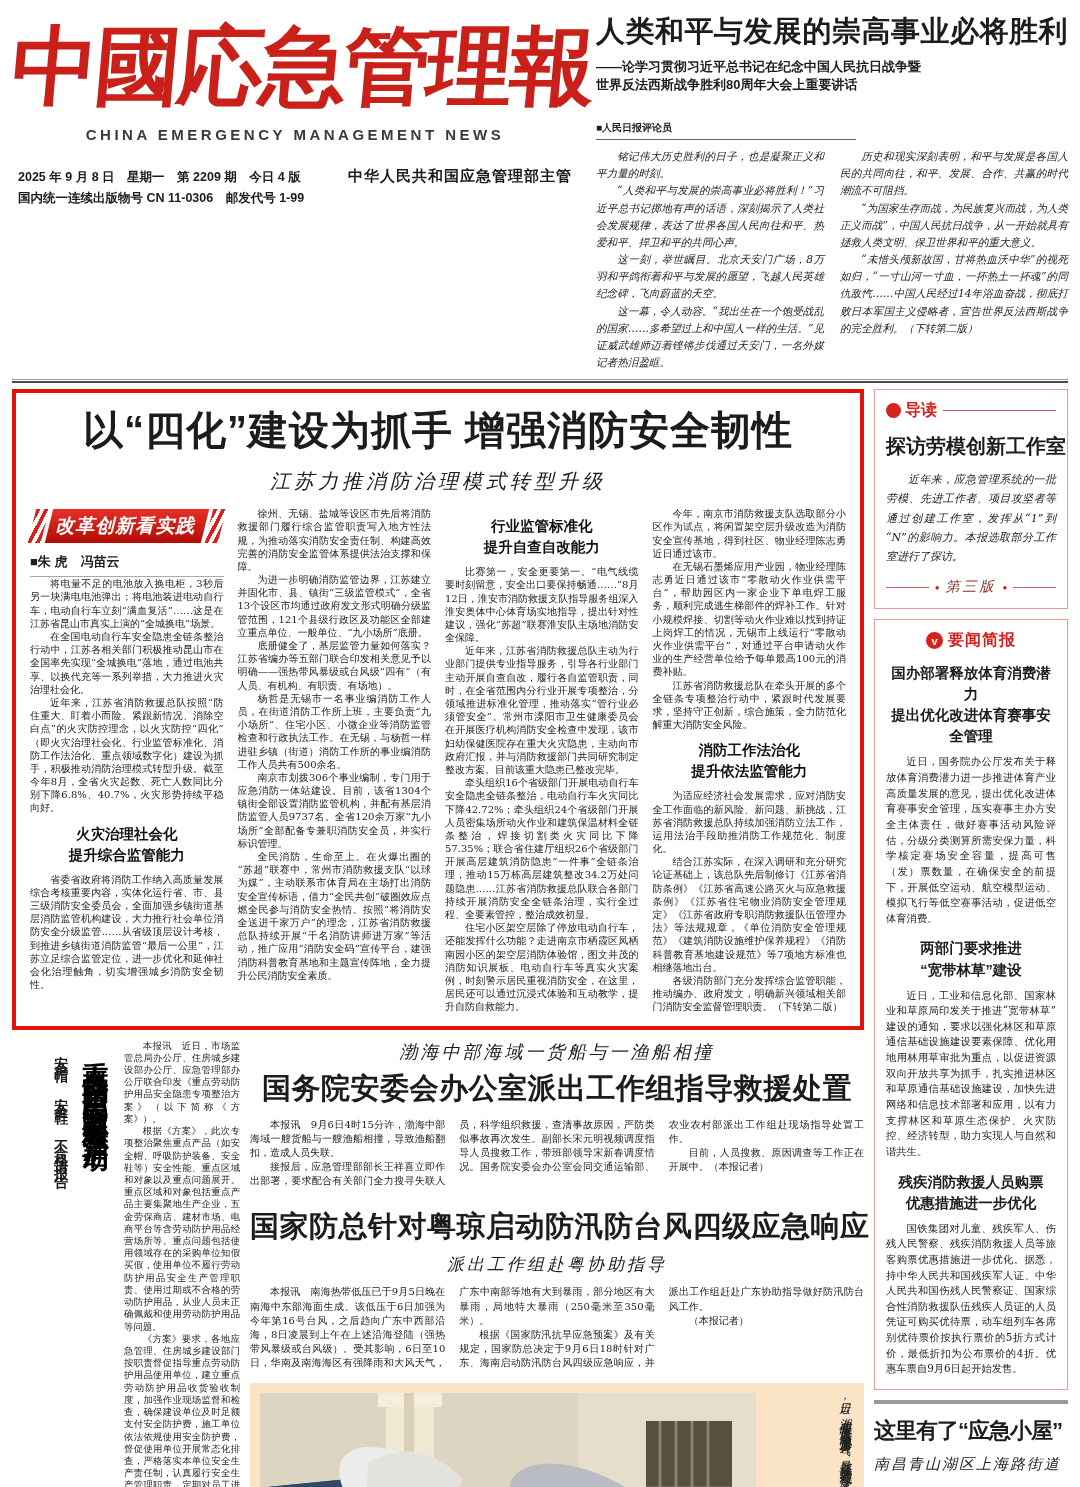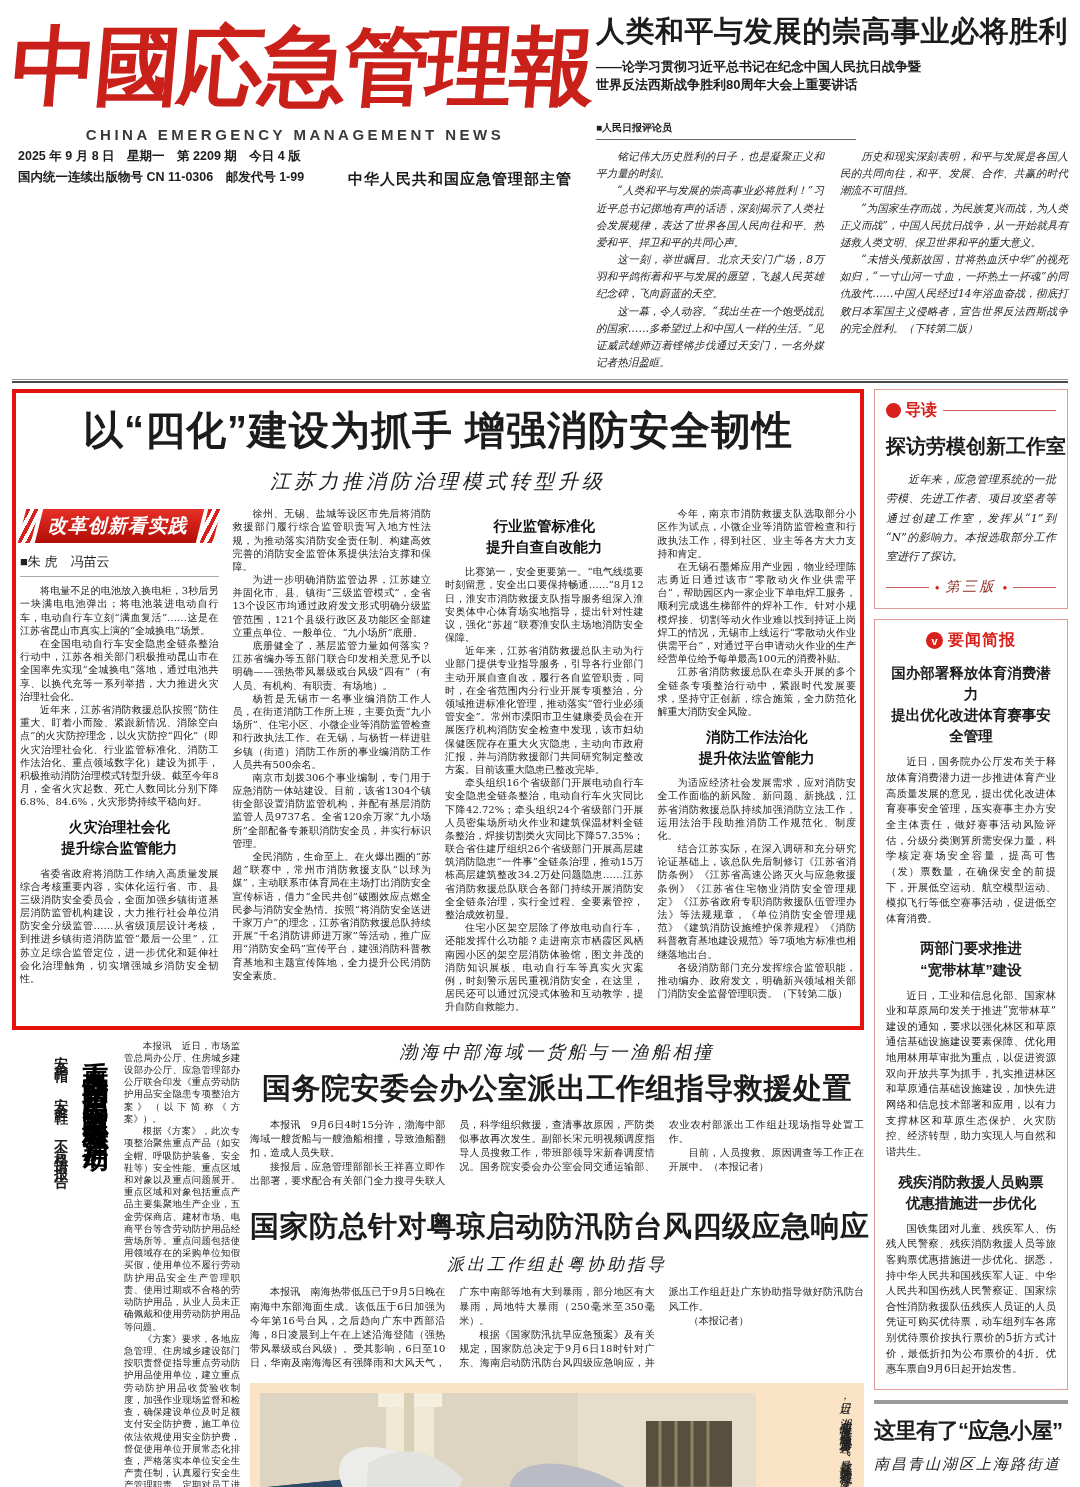--- a/index.html
+++ b/index.html
@@ -7,58 +7,58 @@
   body { width:1080px; margin:0 auto; font-family:"Liberation Sans",sans-serif; color:#1c1c1c; }
   .page { width:1080px; background:#ffffff; padding:8px 12px 0; }
 
   
   .header { display:flex; gap:18px; }
   .masthead { width:566px; flex:none; }
   .logo { font-family:"DejaVu Serif",serif; font-weight:900; color:#c9201a; font-size:86px;
           line-height:1.35; letter-spacing:-3px; transform:skewX(-5deg); white-space:nowrap;
           text-align:center; }
   .logo-en { text-align:center; font-size:15px; font-weight:bold; letter-spacing:3.5px; color:#3a3a3a; margin-top:2px; }
-  .dateline { display:flex; align-items:flex-end; justify-content:space-between; margin-top:3px; padding:0 6px; }
+  .dateline { display:flex; align-items:flex-start; justify-content:space-between; margin-top:24px; padding:0 6px; }
   .dateline .dl-left { font-size:12.5px; font-weight:bold; line-height:1.7; }
   .dateline .dl-right { font-size:15px; font-weight:bold; letter-spacing:1px; }
 
   .lead { flex:1; padding-top:4px; }
   .lead-title { font-size:29px; font-weight:900; letter-spacing:0.5px; white-space:nowrap; }
   .lead-sub { font-size:13px; font-weight:700; line-height:1.35; margin-top:6px; }
   .lead-byline { font-size:10px; font-weight:bold; border-bottom:1px solid #666; padding:7px 0 4px; width:55%;margin-top:21px; }
   .lead-body { margin-top:8px; columns:2; column-gap:16px; font-family:"DejaVu Serif",serif; font-style:italic;
                font-size:10.6px; line-height:1.62; text-align:justify; color:#222; }
   .lead-body p { text-indent:2em; }
 
   .header-rule { border-top:1px solid #999; border-bottom:2.5px solid #4a4a4a; height:4px; margin:8px 0 6px; }
 
   
   .content-row { display:flex; gap:10px; align-items:flex-start; }
   .left-main { width:852px; flex:none; }
   .sidebar { flex:1; min-width:0; }
 
   
-  .red-box { border:4px solid #e3120b; padding:10px 4px 12px; }
+  .red-box { border:4px solid #e3120b; padding:10px 14px 12px; }
   .main-title { font-size:40px; font-weight:900; text-align:center; letter-spacing:1px; white-space:nowrap; }
   .main-sub { font-family:"DejaVu Serif",serif; font-style:italic; font-size:20px; text-align:center;
               letter-spacing:4px; margin:10px 0 12px; }
   .cols { display:flex; gap:14px; }
   .col { flex:1; min-width:0; font-family:"DejaVu Serif",serif; font-size:10px; line-height:1.32;
          text-align:justify; color:#222; }
   .col p { text-indent:2em; }
   .sec-head { font-family:"Liberation Sans",sans-serif; font-size:14.5px; font-weight:900; text-align:center;
               line-height:1.45; margin:9px 0 7px; white-space:pre-line; color:#111; }
   .banner-wrap { display:flex; gap:4px; margin:2px 2px 8px; height:34px; }
   .stripe { width:13px; transform:skewX(-14deg);
             background:repeating-linear-gradient(105deg,#d8211c 0 4px,#ffffff 4px 8px); }
   .banner { flex:1; transform:skewX(-14deg); background:linear-gradient(180deg,#e73028,#b00d05);
             color:#fff; font-weight:900; font-size:19px; letter-spacing:1px; display:flex;
             align-items:center; justify-content:center; }
-  .feat-byline { font-size:13px; font-weight:normal; font-family:"Liberation Sans",sans-serif;
-                 border-bottom:1px solid #aaa; padding:2px 0 6px; margin-bottom:7px; text-indent:0 !important; }
+  .feat-byline { font-size:13px; font-weight:bold; font-family:"Liberation Sans",sans-serif;
+                 border-bottom:1px solid #aaa; padding:2px 0 6px; margin-bottom:0; text-indent:0 !important; }
 
   
   .below-row { display:flex; gap:10px; margin-top:10px; align-items:flex-start; }
   .left-article { width:228px; flex:none; font-family:"DejaVu Serif",serif; font-size:9.4px; line-height:1.3;
                   text-align:justify; overflow:auto; }
   .left-article p { text-indent:2em; }
   .vert-strip { float:left; width:104px; height:578px; writing-mode:vertical-rl; margin-right:8px; }
   .vbig { font-family:"Liberation Sans",sans-serif; font-size:26px; font-weight:900; letter-spacing:5px;
           line-height:1.55; color:#000; }
   .vsmall { font-family:"DejaVu Serif",serif; font-size:14px; font-weight:bold; letter-spacing:7px;
@@ -158,21 +158,21 @@
 
           <div class="col">
             <div class="banner-wrap">
               <span class="stripe"></span>
               <span class="banner">改革创新看实践</span>
               <span class="stripe"></span>
             </div>
             <p class="feat-byline">■朱 虎　冯苗云</p>
             <p>将电量不足的电池放入换电柜，3秒后另一块满电电池弹出；将电池装进电动自行车，电动自行车立刻“满血复活”……这是在江苏省昆山市真实上演的“全城换电”场景。</p>
             <p>在全国电动自行车安全隐患全链条整治行动中，江苏各相关部门积极推动昆山市在全国率先实现“全城换电”落地，通过电池共享、以换代充等一系列举措，大力推进火灾治理社会化。</p>
-            <p>近年来，江苏省消防救援总队按照“防住重大、盯着小而险、紧跟新情况、消除空白点”的火灾防控理念，以火灾防控“四化”（即火灾治理社会化、行业监管标准化、消防工作法治化、重点领域数字化）建设为抓手，积极推动消防治理模式转型升级。截至今年8月，全省火灾起数、死亡人数同比分别下降6.8%、84.6%，火灾形势持续平稳向好。</p>
+            <p>近年来，江苏省消防救援总队按照“防住重大、盯着小而险、紧跟新情况、消除空白点”的火灾防控理念，以火灾防控“四化”（即火灾治理社会化、行业监管标准化、消防工作法治化、重点领域数字化）建设为抓手，积极推动消防治理模式转型升级。截至今年8月，全省火灾起数、死亡人数同比分别下降6.8%、40.7%，火灾形势持续平稳向好。</p>
             <div class="sec-head">火灾治理社会化
 提升综合监管能力</div>
             <p>省委省政府将消防工作纳入高质量发展综合考核重要内容，实体化运行省、市、县三级消防安全委员会，全面加强乡镇街道基层消防监管机构建设，大力推行社会单位消防安全分级监管……从省级顶层设计考核，到推进乡镇街道消防监管“最后一公里”，江苏立足综合监管定位，进一步优化和延伸社会化治理触角，切实增强城乡消防安全韧性。</p>
           </div>
 
           <div class="col">
             <p>徐州、无锡、盐城等设区市先后将消防救援部门履行综合监管职责写入地方性法规，为推动落实消防安全责任制、构建高效完善的消防安全监管体系提供法治支撑和保障。</p>
             <p>为进一步明确消防监管边界，江苏建立并固化市、县、镇街“三级监管模式”，全省13个设区市均通过政府发文形式明确分级监管范围，121个县级行政区及功能区全部建立重点单位、一般单位、“九小场所”底册。</p>
             <p>底册健全了，基层监管力量如何落实？江苏省编办等五部门联合印发相关意见予以明确——强热带风暴级或台风级“四有”（有人员、有机构、有职责、有场地）。</p>
             <p>杨哲是无锡市一名事业编消防工作人员，在街道消防工作所上班，主要负责“九小场所”、住宅小区、小微企业等消防监管检查和行政执法工作。在无锡，与杨哲一样进驻乡镇（街道）消防工作所的事业编消防工作人员共有500余名。</p>
@@ -183,21 +183,21 @@
           <div class="col">
             <div class="sec-head">行业监管标准化
 提升自查自改能力</div>
             <p>比赛第一，安全更要第一。“电气线缆要时刻留意，安全出口要保持畅通……”8月12日，淮安市消防救援支队指导服务组深入淮安奥体中心体育场实地指导，提出针对性建议，强化“苏超”联赛淮安队主场地消防安全保障。</p>
             <p>近年来，江苏省消防救援总队主动为行业部门提供专业指导服务，引导各行业部门主动开展自查自改，履行各自监管职责，同时，在全省范围内分行业开展专项整治，分领域推进标准化管理，推动落实“管行业必须管安全”。常州市溧阳市卫生健康委员会在开展医疗机构消防安全检查中发现，该市妇幼保健医院存在重大火灾隐患，主动向市政府汇报，并与消防救援部门共同研究制定整改方案。目前该重大隐患已整改完毕。</p>
             <p>牵头组织16个省级部门开展电动自行车安全隐患全链条整治，电动自行车火灾同比下降42.72%；牵头组织24个省级部门开展人员密集场所动火作业和建筑保温材料全链条整治，焊接切割类火灾同比下降57.35%；联合省住建厅组织26个省级部门开展高层建筑消防隐患“一件事”全链条治理，推动15万栋高层建筑整改34.2万处问题隐患……江苏省消防救援总队联合各部门持续开展消防安全全链条治理，实行全过程、全要素管控，整治成效初显。</p>
             <p>住宅小区架空层除了停放电动自行车，还能发挥什么功能？走进南京市栖霞区凤栖南园小区的架空层消防体验馆，图文并茂的消防知识展板、电动自行车等真实火灾案例，时刻警示居民重视消防安全，在这里，居民还可以通过沉浸式体验和互动教学，提升自防自救能力。</p>
           </div>
 
           <div class="col">
-            <p>今年，南京市消防救援支队选取部分小区作为试点，小微企业等消防监管检查和行政执法工作，得到社区、业主等各方大力支持和肯定。</p>
+            <p>今年，南京市消防救援支队选取部分小区作为试点，将闲置架空层升级改造为消防安全宣传基地，得到社区、物业经理陈志勇近日通过该市。</p>
             <p>在无锡石墨烯应用产业园，物业经理陈志勇近日通过该市“零散动火作业供需平台”，帮助园区内一家企业下单电焊工服务，顺利完成逃生梯部件的焊补工作。针对小规模焊接、切割等动火作业难以找到持证上岗焊工的情况，无锡市上线运行“零散动火作业供需平台”，对通过平台申请动火作业的生产经营单位给予每单最高100元的消费补贴。</p>
             <p>江苏省消防救援总队在牵头开展的多个全链条专项整治行动中，紧跟时代发展要求，坚持守正创新，综合施策，全力防范化解重大消防安全风险。</p>
             <div class="sec-head">消防工作法治化
 提升依法监管能力</div>
             <p>为适应经济社会发展需求，应对消防安全工作面临的新风险、新问题、新挑战，江苏省消防救援总队持续加强消防立法工作，运用法治手段助推消防工作规范化、制度化。</p>
             <p>结合江苏实际，在深入调研和充分研究论证基础上，该总队先后制修订《江苏省消防条例》《江苏省高速公路灭火与应急救援条例》《江苏省住宅物业消防安全管理规定》《江苏省政府专职消防救援队伍管理办法》等法规规章，《单位消防安全管理规范》《建筑消防设施维护保养规程》《消防科普教育基地建设规范》等7项地方标准也相继落地出台。</p>
             <p>各级消防部门充分发挥综合监管职能，推动编办、政府发文，明确新兴领域相关部门消防安全监督管理职责。（下转第二版）</p>
           </div>
         </div>
       </div>

